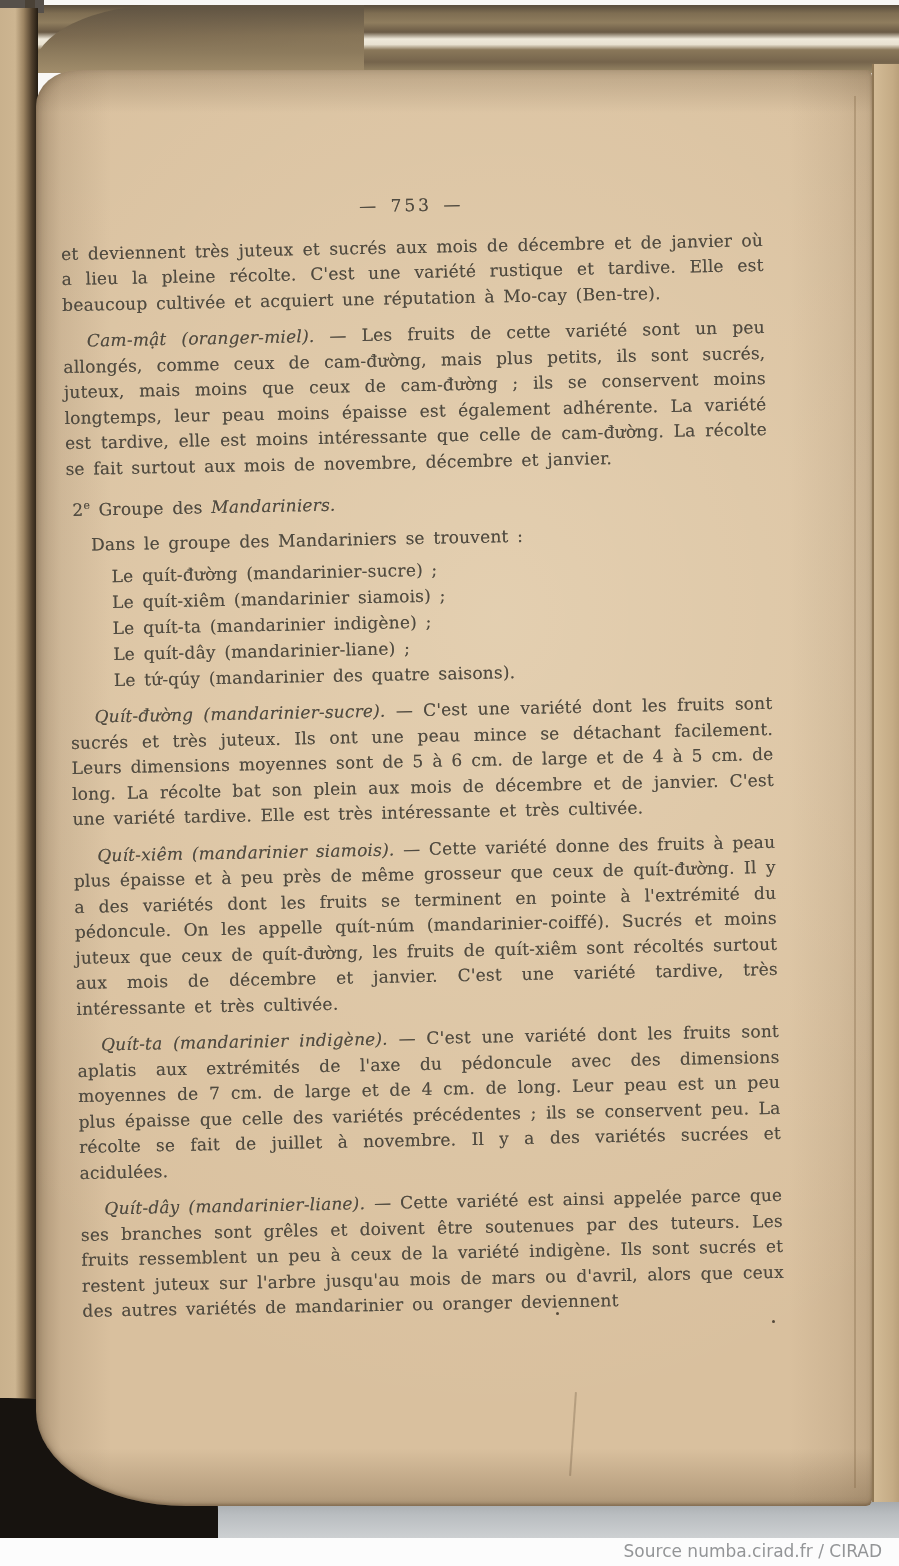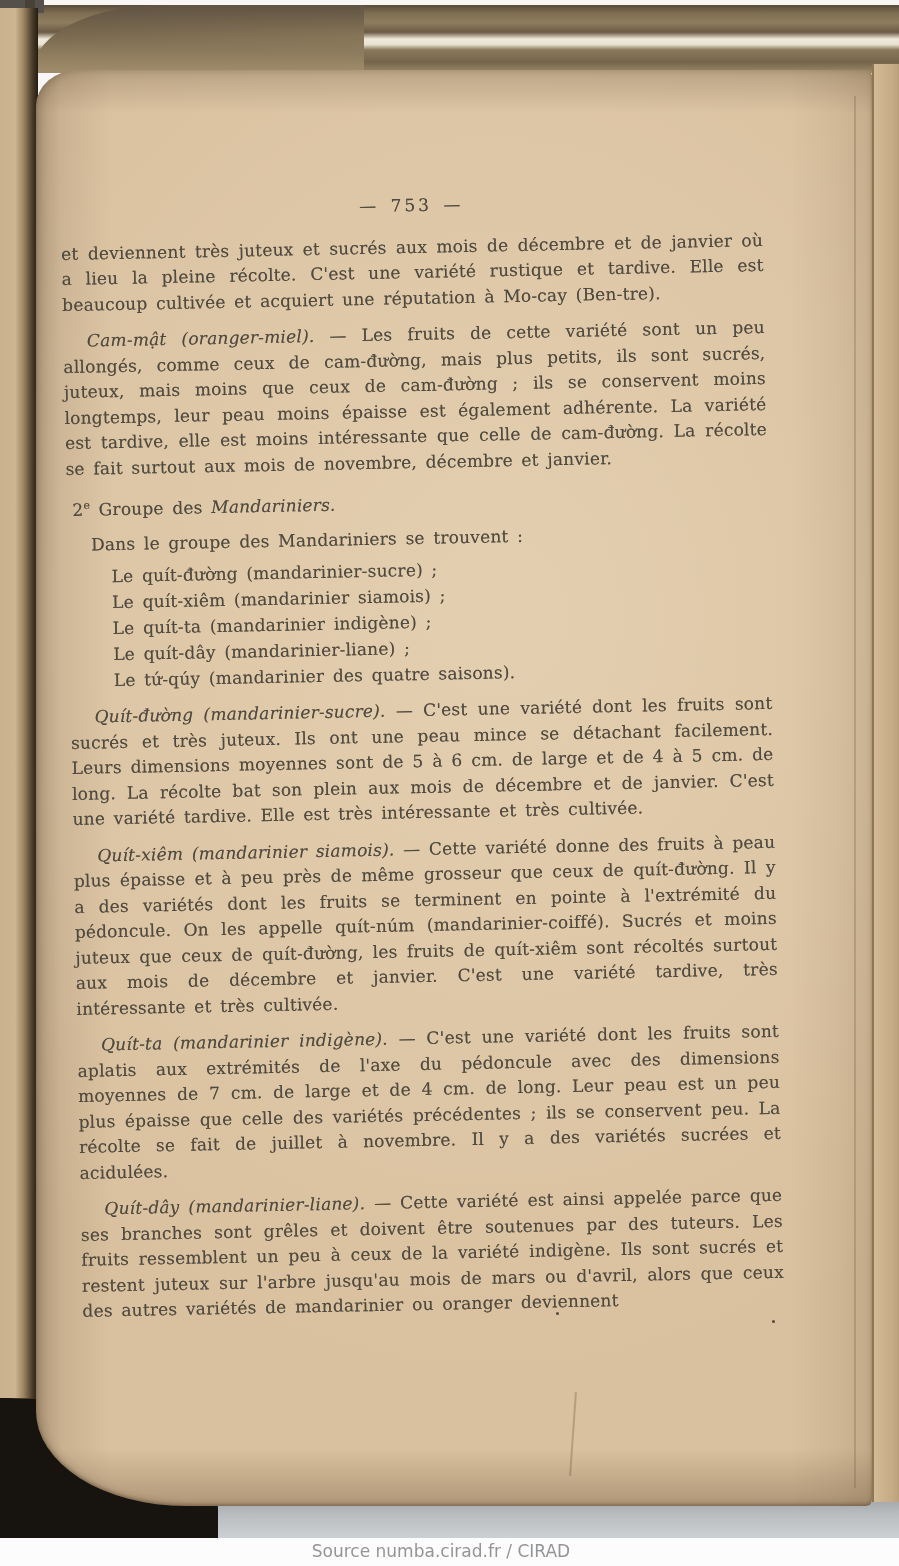--- a/index.html
+++ b/index.html
@@ -93,21 +93,21 @@
   .variety-list{list-style:none;margin:6px 0 0;padding:0 0 0 44px;text-align:left;}
   .variety-list li{line-height:26px;}
   i{font-style:italic;}
 
   
   .source-bar{
     position:absolute;left:0;top:1538px;width:899px;height:28px;
     background:var(--source_bg,#fcfcfc);
     font-family:"DejaVu Sans","Liberation Sans",sans-serif;
     font-size:17px;line-height:27px;color:var(--source_text,#939597);
-    text-align:center;box-sizing:border-box;padding-right:17px;
+    text-align:right;box-sizing:border-box;padding-right:17px;
   }
 </style>
 </head>
 <body style="--paper: #d9c09e; --ink: #4f4a40; --white_sliver: #efe9da; --backdrop: #17130f; --shadow_strip: #b9bdc0; --source_bg: #fcfcfc; --source_text: #939597;">
 
 <div class="scan">
 
   <div class="top-band"></div>
   <div class="top-band-left"></div>
   <div class="cover-corner"></div>

